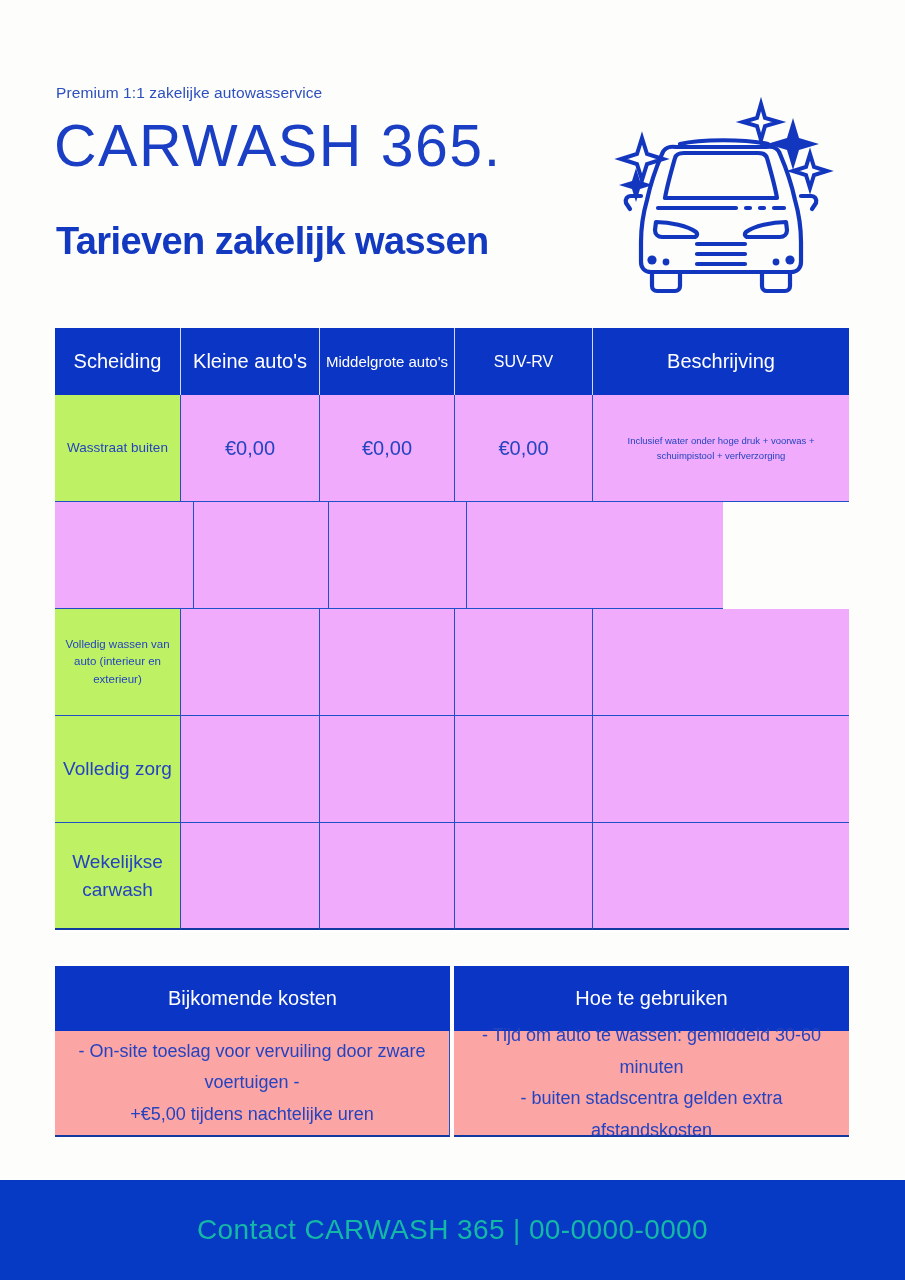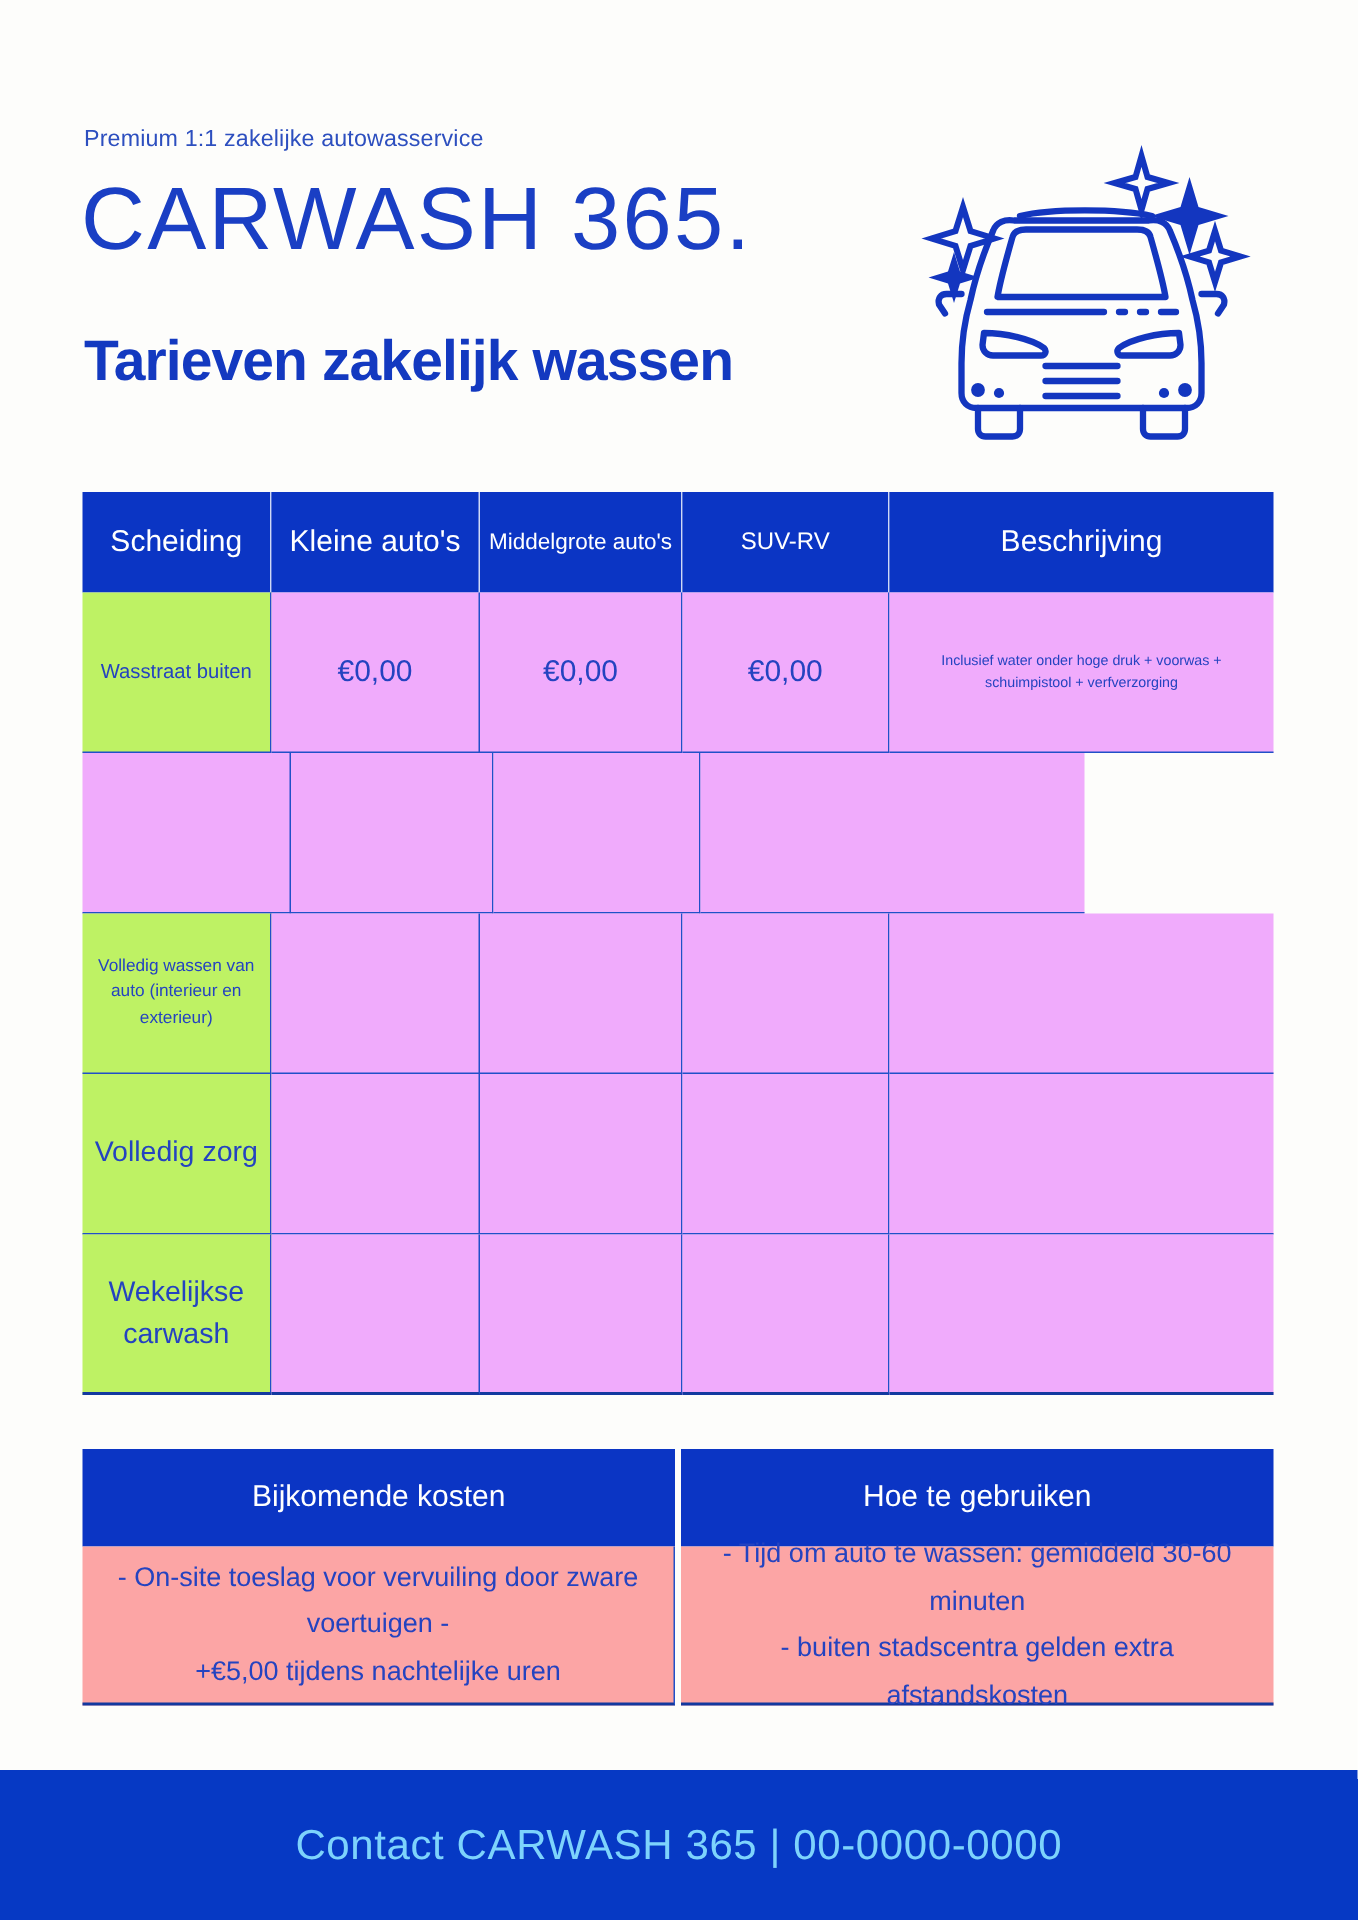--- a/index.html
+++ b/index.html
@@ -154,21 +154,21 @@
     position: absolute;
     left: 0; top: 1180px;
     width: 905px;
     height: 100px;
     background: #0639c4;
     display: flex;
     align-items: center;
     justify-content: center;
   }
   #footer-text {
-    color: #7dd3fc;
+    color: #14b8a6;
     font-size: 28px;
     letter-spacing: .4px;
     white-space: nowrap;
   }
 </style>
 </head>
 <body>
 
 <div id="header">
   <div id="tagline">Premium 1:1 zakelijke autowasservice</div>

